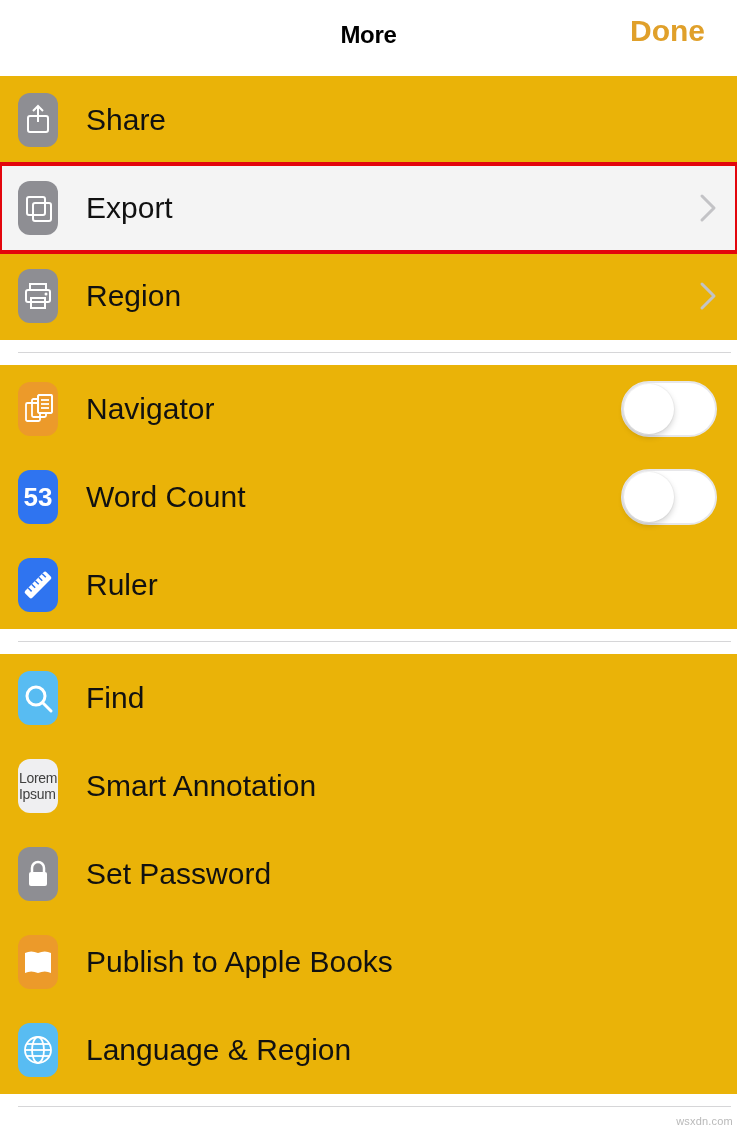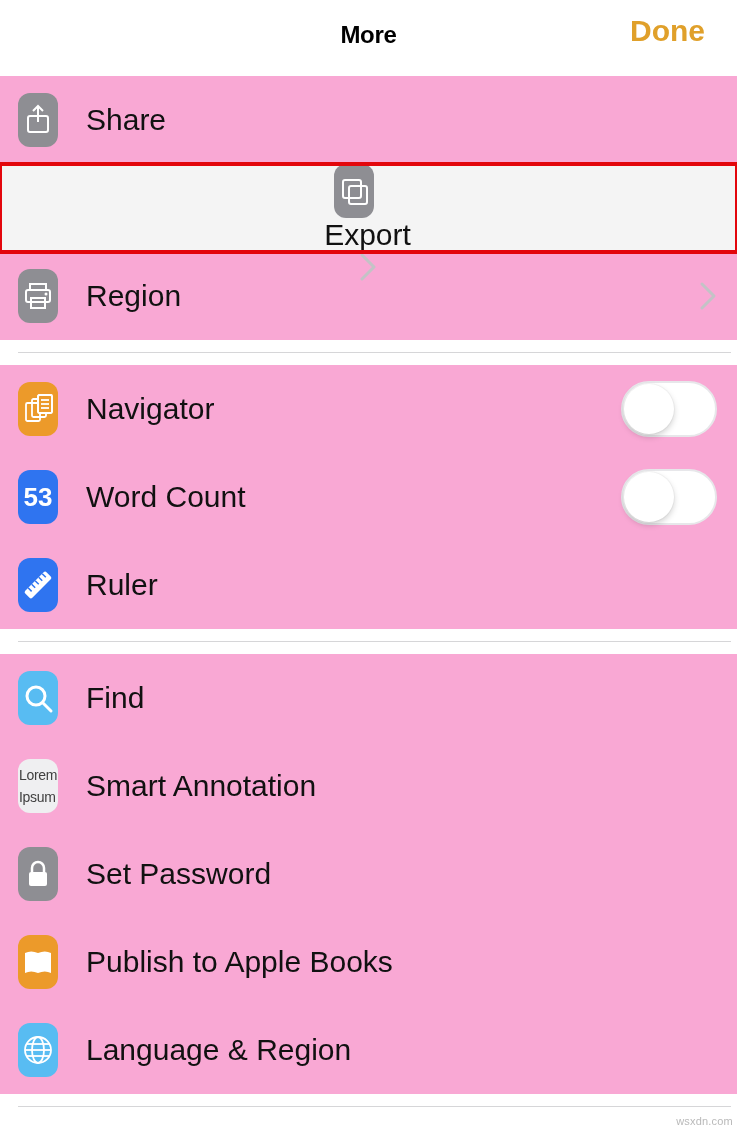--- a/index.html
+++ b/index.html
@@ -33,29 +33,28 @@
     color: #e0a02a;
     cursor: pointer;
   }
 
   .list { padding-top: 6px; }
   .row {
     display: flex;
     align-items: center;
     height: 88px;
     padding: 0 20px 0 18px;
-    background: #f9a8d4;
+    background: #eab308;
     position: relative;
   }
   .row.highlight {
     background: #f4f4f4;
     outline: 4px solid #e3060c;
     outline-offset: -2px;
     z-index: 2;
-    flex-direction: column;
   }
   .icon-box {
     width: 40px; height: 54px;
     border-radius: 12px;
     flex: 0 0 auto;
     display: flex; align-items: center; justify-content: center;
     margin-right: 28px;
   }
   .row-label {
     flex: 1 1 auto;
@@ -97,21 +96,21 @@
   .ic-lblue { background: #58bcf2; }
   .ic-white { background: #efeff1; }
   .ic-number {
     color: #fff; font-size: 26px; font-weight: 600;
   }
   .icon-box svg { width: 34px; height: 34px; display:block; }
 
   
   .lorem {
     position: relative;
-    font-size: 14px; line-height: 22px;
+    font-size: 14px; line-height: 16px;
     color: #404040; font-weight: 500;
     text-align: left;
     padding: 6px 4px;
     white-space: pre;
     letter-spacing: -0.3px;
   }
 
   .watermark {
     position: fixed;
     right: 4px; bottom: 2px;

